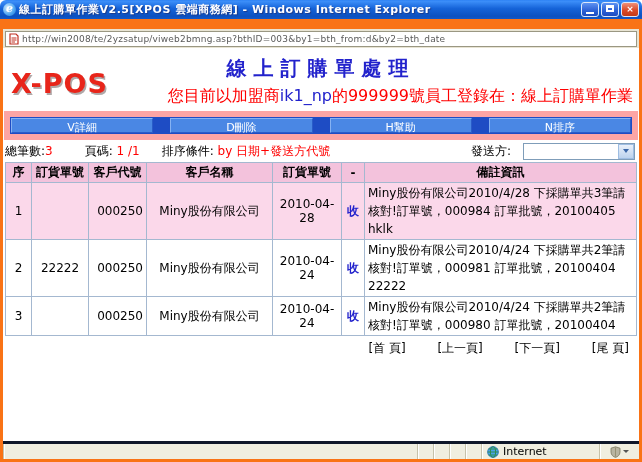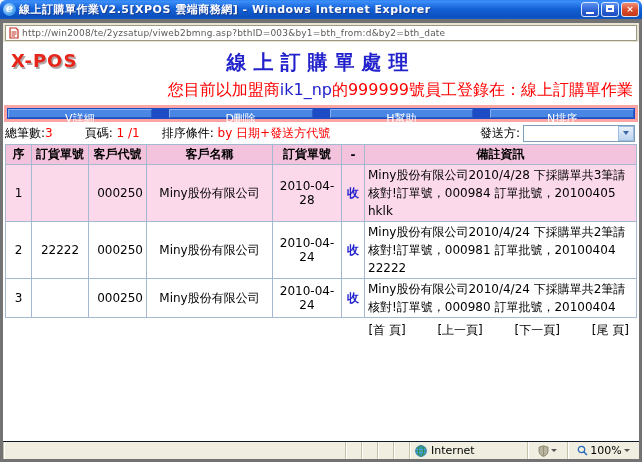--- a/index.html
+++ b/index.html
@@ -21,51 +21,51 @@
   .winbtns { display:flex; gap:2px; }
   .wbtn { width:18px; height:15px; border:1px solid #dce8fa; border-radius:3px;
     color:#fff; font-size:9px; line-height:13px; text-align:center; font-weight:bold;
     background:linear-gradient(180deg,#5d92f2,#2a5fd4 60%,#1c4cc0); }
   .wbtn.close { background:linear-gradient(180deg,#f09078,#d94a28 55%,#c23a18); }
   .wbtn .minbar { display:block; width:8px; height:2px; background:#fff; margin:9px auto 0; }
   .wbtn .maxbox { display:block; width:8px; height:7px; border:2px solid #fff; border-top-width:3px; margin:2px auto 0; }
 
   
   .frame { position:absolute; top:19px; left:0; right:0; bottom:0;
-    background:#737373; padding:4px 3px 3px; display:flex; flex-direction:column; }
+    background:#f97316; padding:10px 3px 3px; display:flex; flex-direction:column; }
 
   
   .addressbar { height:19px; background:#e8e4d3; display:flex; align-items:center; padding:1px 2px; }
   .addr-input { flex:1; height:16px; background:#fff; border:1px solid #9a9782;
     display:flex; align-items:center; gap:3px; padding:0 3px; overflow:hidden; }
   .url { font-size:9px; color:#5a5a5a; white-space:nowrap; letter-spacing:.2px; }
 
   
   .content { flex:1; background:#fff; position:relative; overflow:hidden; }
   .header-band { position:relative; height:34px; }
-  .logo { position:absolute; left:8px; top:8px; color:#e8251a; font-size:18px; font-weight:bold;
+  .logo { position:absolute; left:8px; top:20px; color:#e8251a; font-size:27px; font-weight:bold;
     letter-spacing:1px; text-shadow:1.5px 1.5px 0 #b0a8a8; }
   .page-title { text-align:center; padding-top:7px; font-family:"DejaVu Serif","Liberation Serif",serif;
     font-size:20px; font-weight:bold; color:#2222cc; letter-spacing:7px; }
   .login-line { text-align:right; padding:4px 6px 0 0; font-size:16px; color:#f00; height:20px; }
   .login-line .vendor { color:#2222cc; }
 
   
-  .toolbar { margin:9px 1px 0; height:17px; background:#1e4cc4; border:3px solid #fca5a5;
+  .toolbar { margin:9px 1px 0; height:29px; background:#1e4cc4; border:6px solid #fca5a5;
     display:flex; gap:17px; padding:1px; }
   .tb-btn { flex:1; background:#4a87e4; border-top:1px solid #86b2f2; border-left:1px solid #86b2f2;
     border-right:1px solid #2a5cc8; border-bottom:1px solid #2a5cc8;
     color:#fff; font-size:11px; text-align:center; line-height:17px; cursor:pointer; }
 
   
   .infobar { height:20px; display:flex; align-items:center; font-size:12px; padding:2px 4px 0 2px; }
   .infobar .lbl { color:#000; }
   .infobar .val { color:#f00; }
   .gap1 { margin-left:32px; } .gap2 { margin-left:22px; }
-  .sender { margin-left:auto; display:flex; align-items:center; gap:3px; }
+  .sender { margin-left:auto; display:flex; align-items:center; gap:12px; }
   .sel { width:112px; height:17px; border:1px solid #7f9db9; background:#fff;
     display:flex; align-items:center; justify-content:flex-end; cursor:pointer; }
   .sel-btn { width:16px; height:15px; background:linear-gradient(180deg,#e9f0fa,#bcd3ee);
     border:1px solid #9ebde2; display:flex; align-items:center; justify-content:center; }
   .sel-arrow { width:0; height:0; border-left:3px solid transparent; border-right:3px solid transparent;
     border-top:4px solid #3a66a8; }
 
   
   table.orders { width:calc(100% - 4px); margin:2px 2px 0; border-collapse:collapse; font-size:12px; }
   table.orders th, table.orders td { border:1px solid #a4b8d0; padding:1px 3px; vertical-align:middle; }
@@ -78,21 +78,21 @@
   td.c-date { width:69px; text-align:center; }
   td.c-act { width:23px; text-align:center; }
   td.c-rem { text-align:left; line-height:18px; padding:1px 4px; }
   .rcv { color:#2222cc; font-weight:bold; cursor:pointer; }
 
   
   .pg { text-align:right; font-size:12px; color:#000; padding:4px 10px 0 0; }
   .pg span { margin-left:28px; cursor:pointer; }
 
   
-  .statusbar { height:18px; background:#f0eee0; border-top:1px solid #0f172a;
+  .statusbar { height:18px; background:#f0eee0; border-top:3px solid #0f172a;
     display:flex; align-items:stretch; font-size:11px; color:#000; }
   .sb-seg { border-left:1px solid #c6c2aa; box-shadow:inset 1px 0 0 #fff; display:flex; align-items:center; }
   .sb-main { flex:1; }
   .sb-sq { width:16px; }
   .sb-zone { width:118px; gap:4px; padding-left:5px; }
   .sb-shield { width:40px; justify-content:center; gap:2px; }
   .sb-zoom { width:72px; justify-content:center; gap:2px; }
   .arrow-dn { width:0; height:0; border-left:3px solid transparent; border-right:3px solid transparent;
     border-top:3px solid #555; }
 </style>
@@ -237,24 +237,16 @@
         </svg>
         <span>Internet</span>
       </div>
       <div class="sb-seg sb-shield">
         <svg width="11" height="12" viewBox="0 0 11 12">
           <path d="M5.5 0.8 L10 2.2 V6 c0 3-2.3 4.8-4.5 5.4 C3.3 10.8 1 9 1 6 V2.2 Z" fill="#b8b4a0" stroke="#7a765e" stroke-width="0.8"></path>
           <path d="M5.5 1.6 V10.6" stroke="#8a8668" stroke-width="0.8"></path>
         </svg>
         <span class="arrow-dn"></span>
       </div>
-      <div class="sb-seg sb-zoom">
-        <svg width="11" height="11" viewBox="0 0 11 11">
-          <circle cx="4.5" cy="4.5" r="3.2" fill="none" stroke="#2b6cb8" stroke-width="1.3"></circle>
-          <path d="M7 7 L10 10" stroke="#2b6cb8" stroke-width="1.5"></path>
-        </svg>
-        <span>100%</span>
-        <span class="arrow-dn"></span>
-      </div>
     </div>
 
   </div>
 </div>
 
 </body></html>

